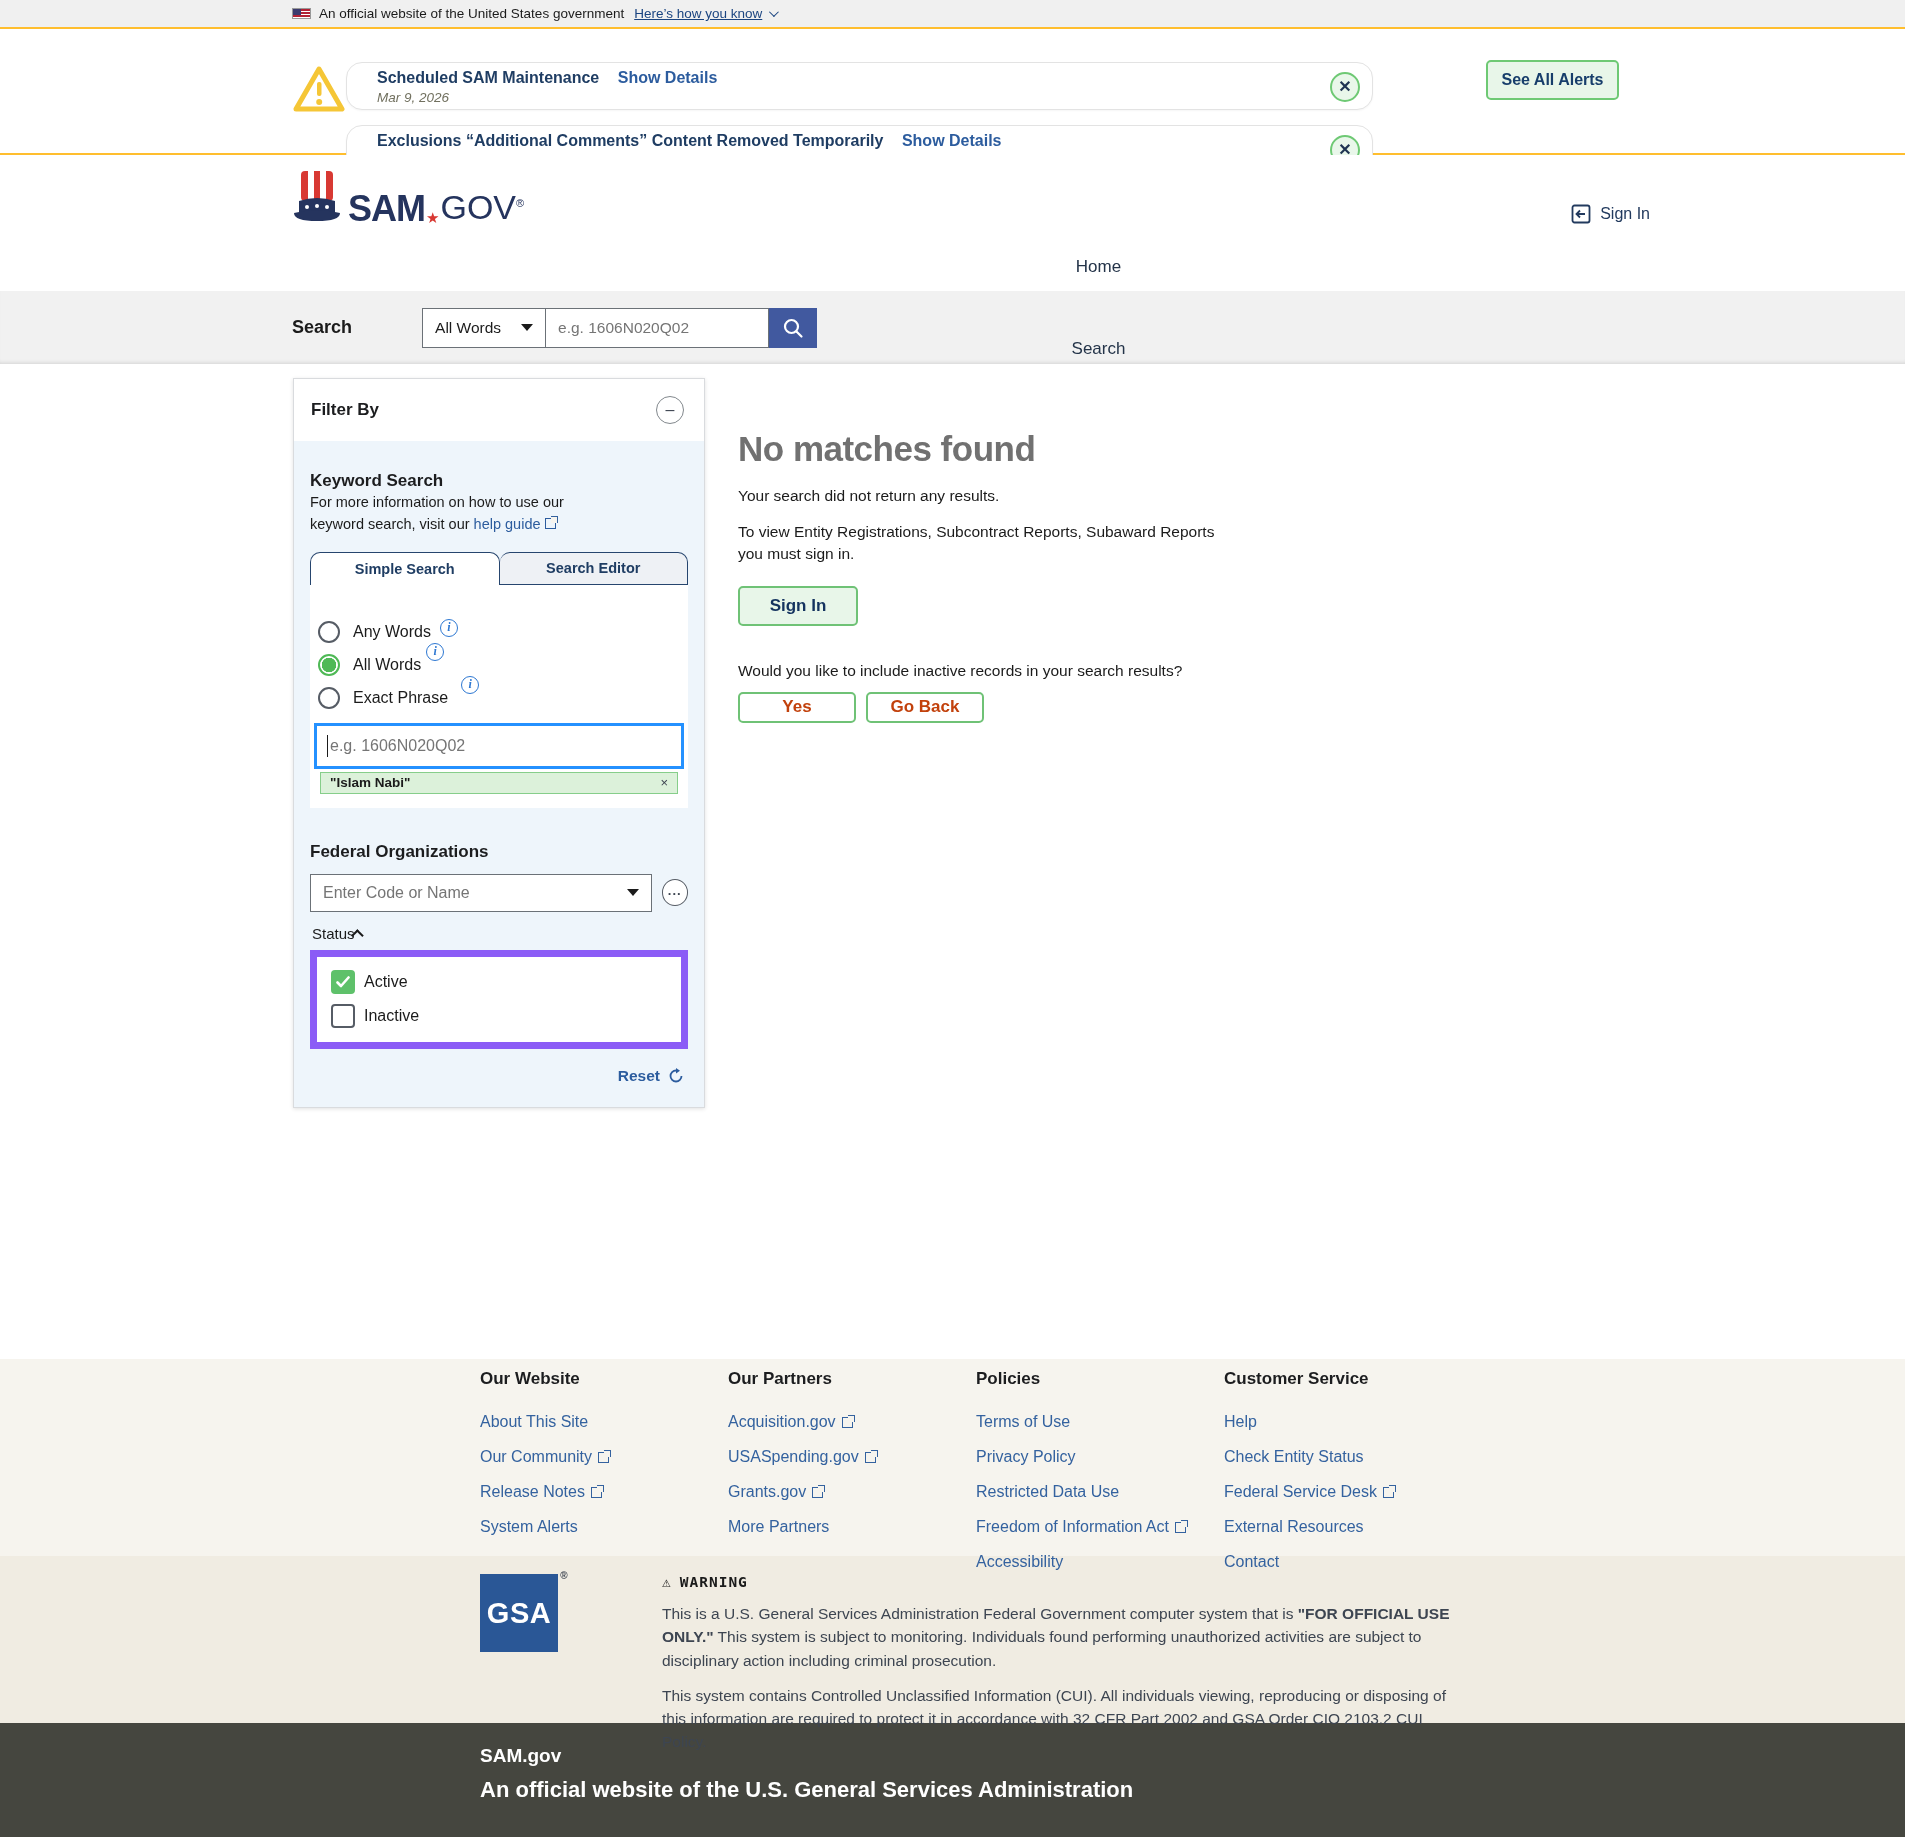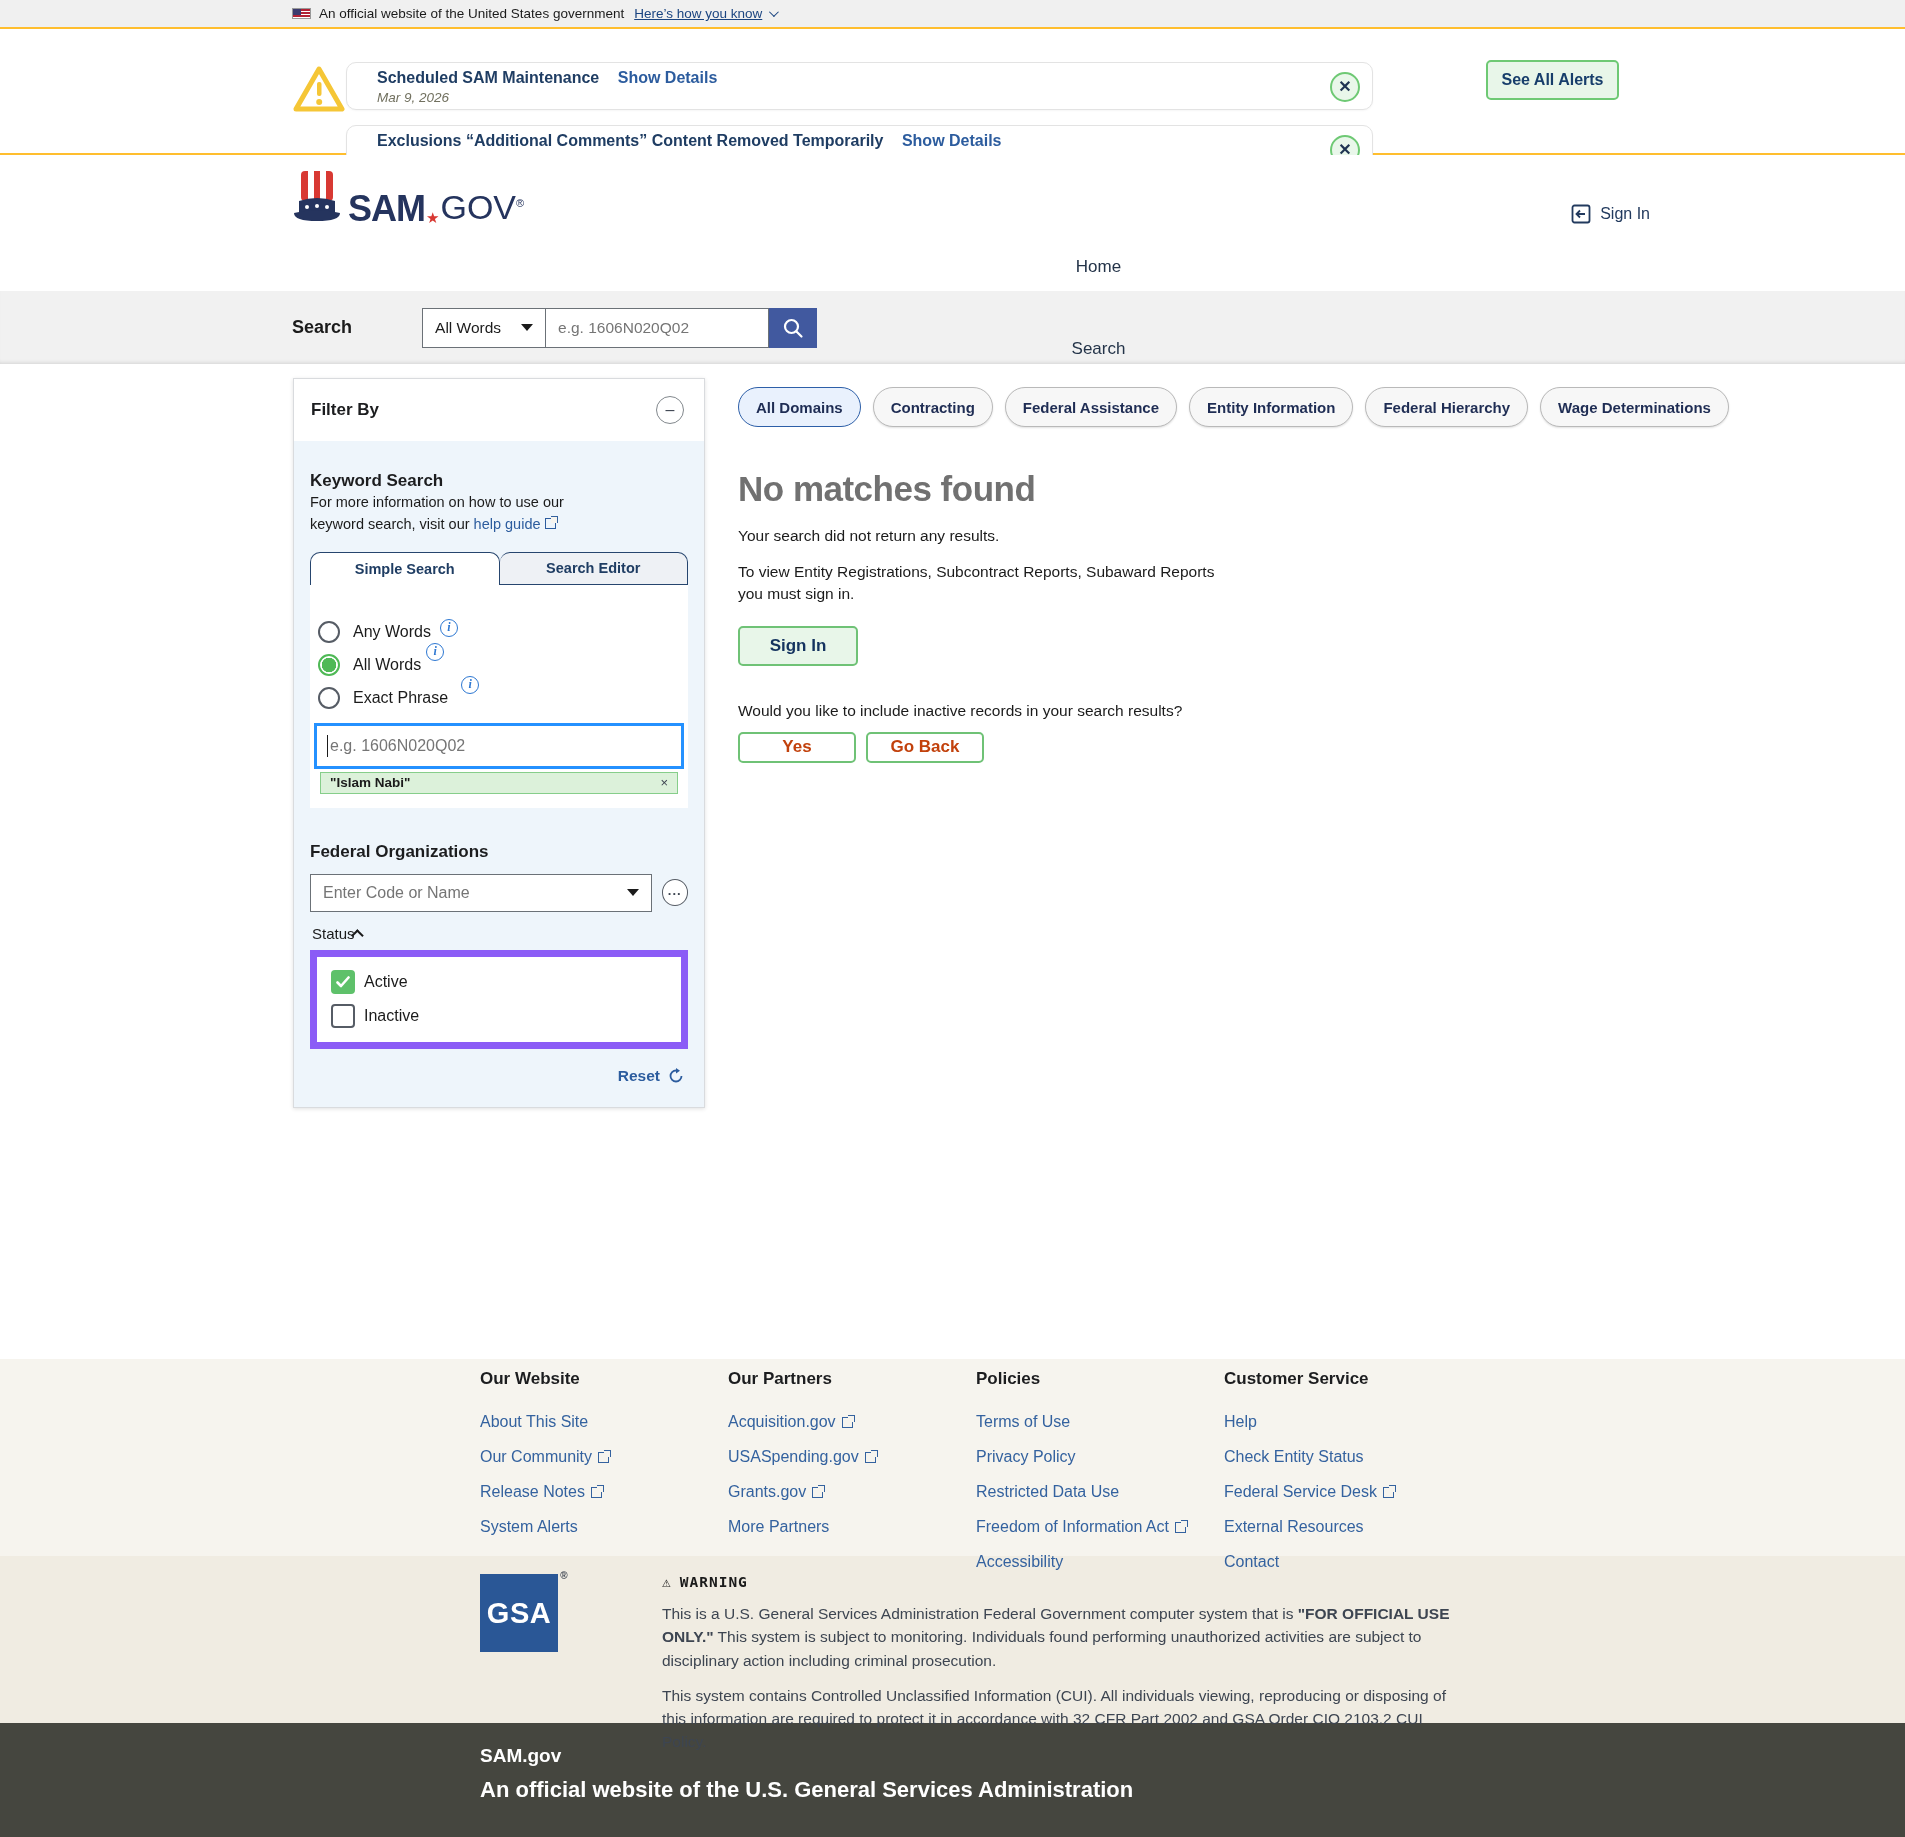--- a/index.html
+++ b/index.html
@@ -11,21 +11,21 @@
   .usflag { width:19px; height:11px; margin-right:8px; position:relative; display:inline-block;
             background:repeating-linear-gradient(#b22234 0 1.6px,#fff 1.6px 3.2px); border:0.5px solid #999; }
   .usflag::before { content:""; position:absolute; left:0; top:0; width:8px; height:6px; background:#3c3b6e; }
   .gov-link { margin-left:10px; color:#1a4480; text-decoration:underline; cursor:pointer; display:inline-flex; align-items:center; }
   .chev-down { width:7px; height:7px; border-right:1.5px solid #1a4480; border-bottom:1.5px solid #1a4480;
                transform:rotate(45deg) translateY(-2px); margin-left:7px; }
 
   
   .alert-band { height:128px; background:#fff; border-top:2px solid #ffbe2e; border-bottom:2px solid #ffbe2e; position:relative; }
   .warn-tri { position:absolute; left:293px; top:36px; }
-  .alert-card { position:absolute; left:346px; width:1027px; height:48px; border:1px solid #e3e3e3; border-radius:10px;
+  .alert-card { position:absolute; left:346px; width:1027px; height:48px; border:1px solid #e3e3e3; border-radius:16px;
                 background:#fff; box-shadow:0 1px 2px rgba(0,0,0,.04); padding:6px 60px 0 30px; }
   .alert-card .t-row { font-size:16px; font-weight:bold; color:#1f3d63; }
   .alert-card .t-row a { color:#2c5c9e; margin-left:14px; cursor:pointer; }
   .alert-card .date { font-size:13.5px; font-style:italic; color:#71705f; margin-top:3px; }
   .close-btn { position:absolute; right:12px; top:9px; width:30px; height:30px; border-radius:50%;
                background:#e9f7ea; border:2px solid #6ec974; color:#1f3352; font-size:16px; line-height:26px;
                text-align:center; cursor:pointer; font-weight:bold; }
   .see-all { position:absolute; left:1486px; top:31px; width:133px; height:40px; background:#e8f6e9;
              border:2px solid #6ec974; border-radius:5px; font-weight:bold; font-size:16px; color:#173e6b;
              font-family:"Liberation Sans",sans-serif; cursor:pointer; }
@@ -322,28 +322,20 @@
         <span>Reset</span>
         <svg width="16" height="16" viewBox="0 0 16 16">
           <path d="M13.5 8 A5.5 5.5 0 1 1 8 2.5" fill="none" stroke="#2c5c9e" stroke-width="1.8"></path>
           <path d="M8 0 L12 2.7 L8 5.4 Z" fill="#2c5c9e"></path>
         </svg>
       </div>
     </div>
   </div>
 
   <div class="main-col">
-    <div class="pills">
-      <span class="pill active">All Domains</span>
-      <span class="pill">Contracting</span>
-      <span class="pill">Federal Assistance</span>
-      <span class="pill">Entity Information</span>
-      <span class="pill">Federal Hierarchy</span>
-      <span class="pill">Wage Determinations</span>
-    </div>
 
     <div class="nomatch">No matches found</div>
     <div class="msg1">Your search did not return any results.</div>
     <div class="msg2">To view Entity Registrations, Subcontract Reports, Subaward Reports you must sign in.</div>
 
     <button class="btn-green-lite">Sign In</button>
 
     <div class="inactive-q">Would you like to include inactive records in your search results?</div>
     <div class="yn-row">
       <button class="btn-white-green">Yes</button>

